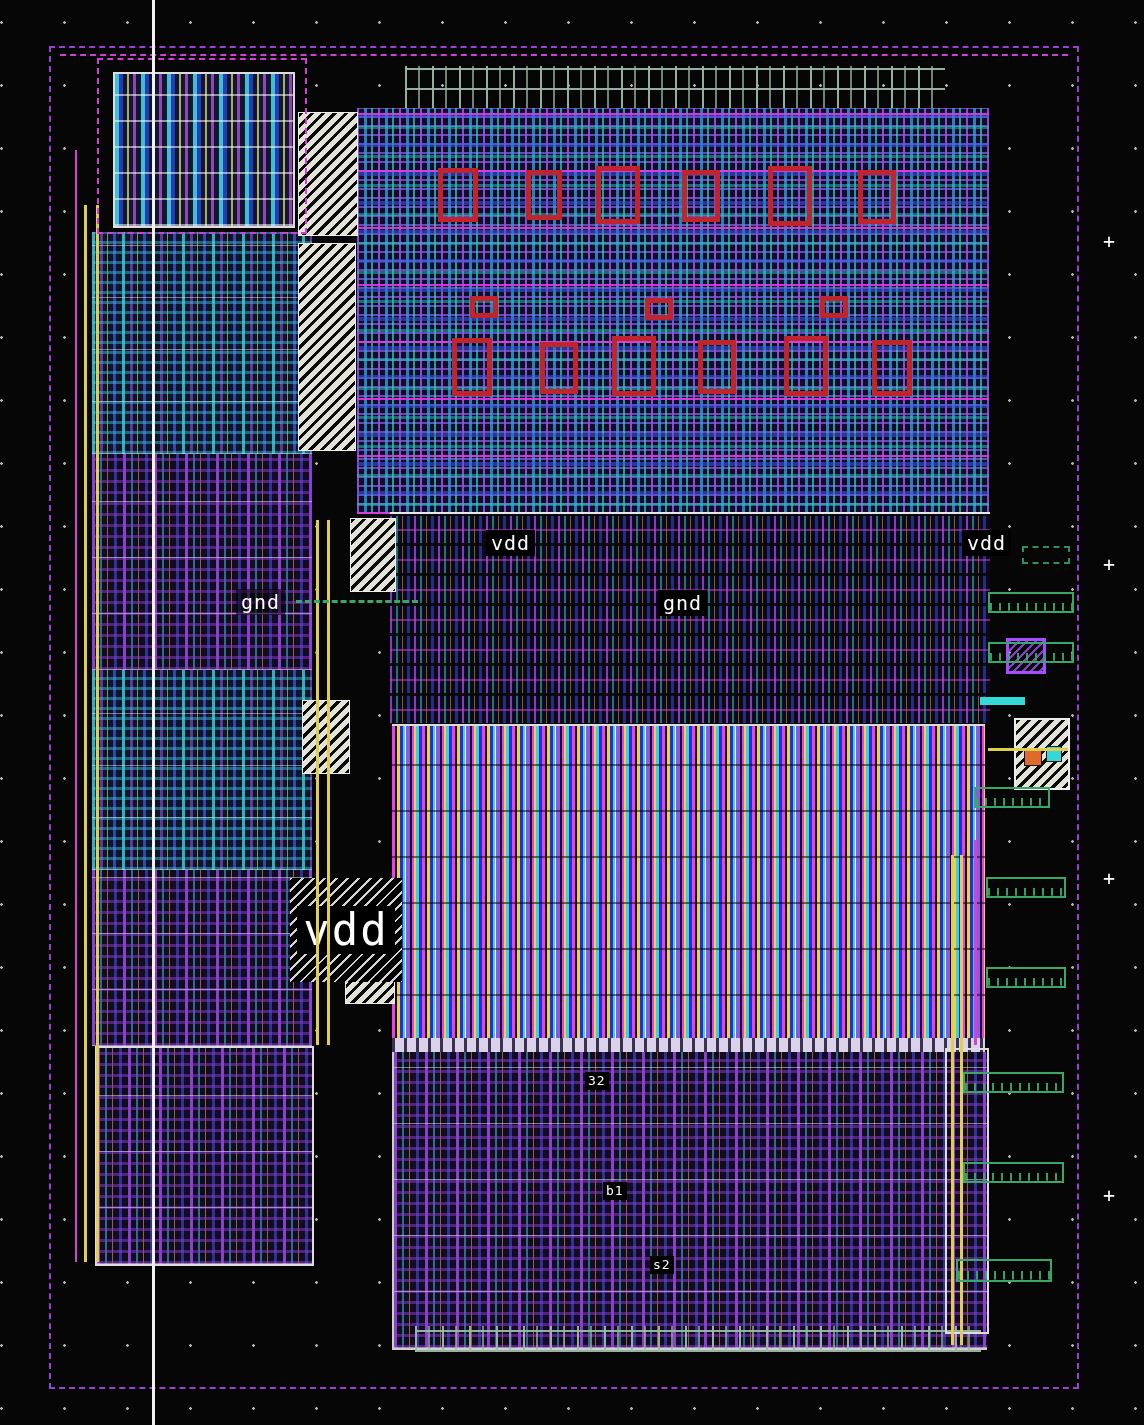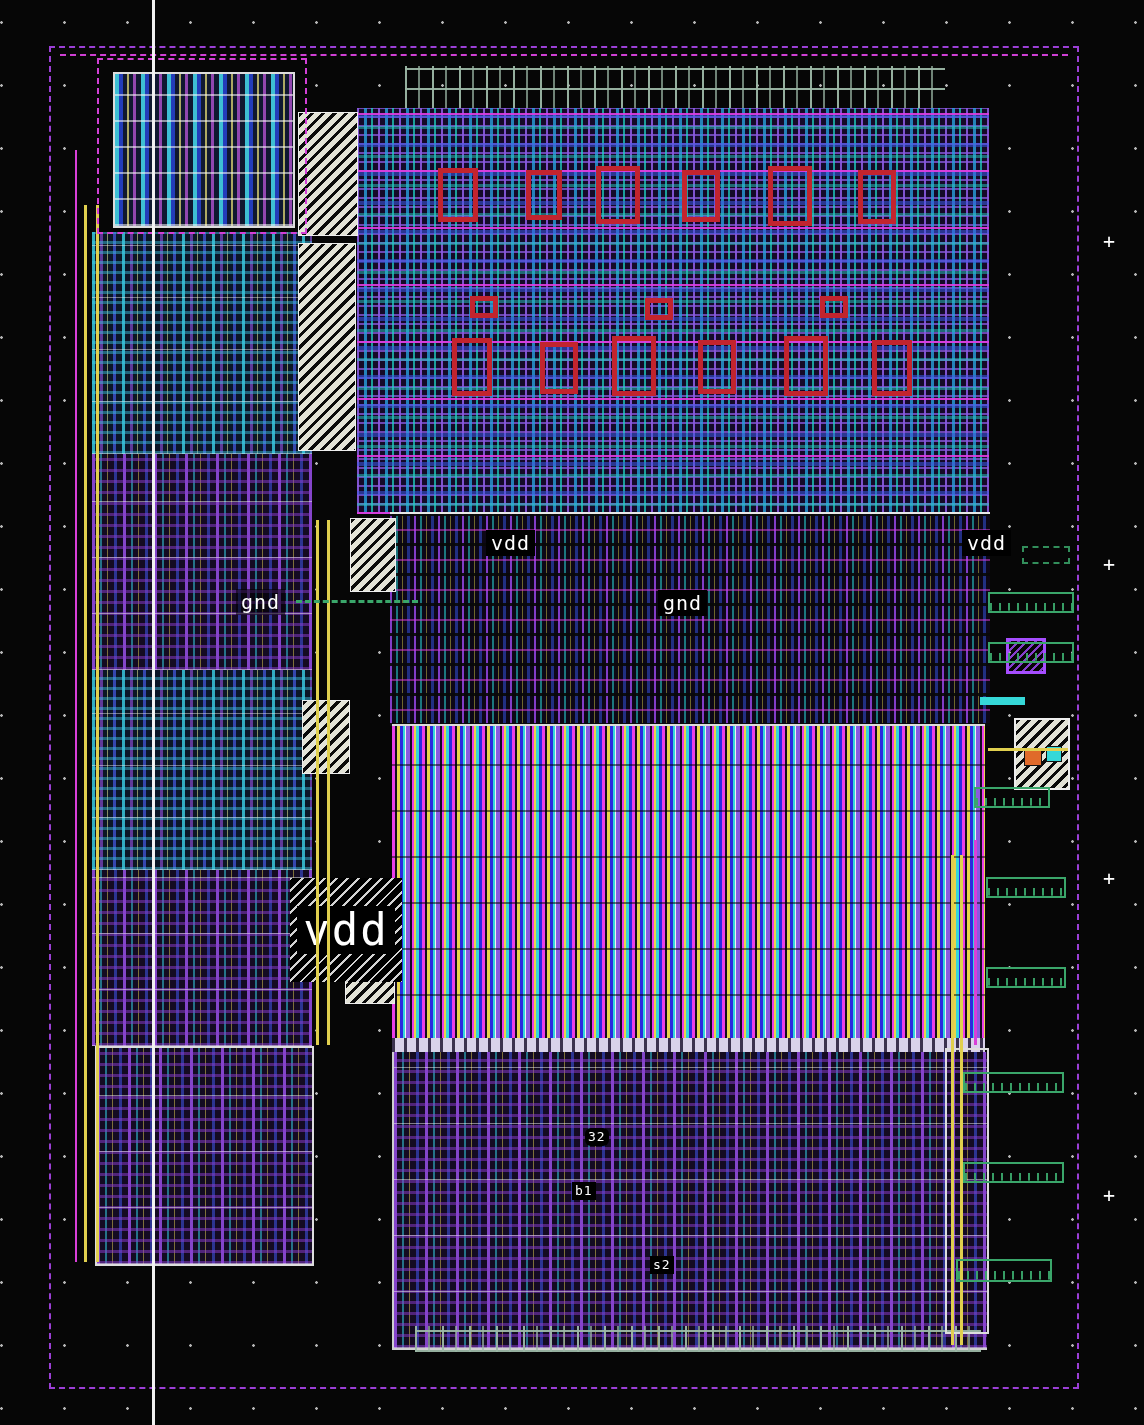--- a/index.html
+++ b/index.html
@@ -129,22 +129,22 @@
   <div class="abs" style="left:1022px;top:546px;width:44px;height:14px;border:2px dashed #3aa66a;opacity:.85;z-index:7;"></div>
   <div class="abs hline-green-dashed" style="left:296px;top:600px;width:122px;"></div>
 
   <div class="abs tex-stripes" style="left:392px;top:724px;width:593px;height:316px;z-index:3;"></div>
   <div class="abs" style="left:392px;top:1038px;width:593px;height:14px;z-index:4;background:#d9d2ea;background-image:repeating-linear-gradient(90deg, rgba(20,10,40,.8) 0 3px, transparent 3px 12px);"></div>
 
   <div class="abs tex-cells" style="left:392px;top:1052px;width:593px;height:296px;border-left:2px solid #cfcfcf;border-bottom:2px solid #cfcfcf;z-index:3;"></div>
   <div class="abs tex-comb" style="left:415px;top:1326px;width:566px;height:26px;z-index:4;"></div>
   <div class="abs" style="left:945px;top:1048px;width:40px;height:282px;border:2px solid #ddd;z-index:5;"></div>
 
-  <span class="abs chip-label small" style="left:585px;top:1128px;border-radius:6px;">32</span>
-  <span class="abs chip-label small" style="left:572px;top:1182px;">b1</span>
+  <span class="abs chip-label small" style="left:585px;top:1072px;">32</span>
+  <span class="abs chip-label small" style="left:603px;top:1182px;">b1</span>
   <span class="abs chip-label small" style="left:650px;top:1256px;font-size:13px;">s2</span>
 
   <div class="abs contact-purple" style="left:1006px;top:638px;width:34px;height:30px;"></div>
   <div class="abs" style="left:980px;top:697px;width:45px;height:8px;background:#35d8d8;z-index:7;"></div>
   <div class="abs hatch-bw" style="left:1014px;top:718px;width:52px;height:68px;border:2px solid #eee;z-index:6;">
     <div class="abs" style="left:8px;top:28px;width:16px;height:16px;background:#e06a2a;border:1px solid #111;"></div>
     <div class="abs" style="left:30px;top:26px;width:14px;height:14px;background:#35d8d8;border:1px solid #111;"></div>
   </div>
   <div class="abs" style="left:988px;top:748px;width:80px;height:3px;background:#e0cf4e;z-index:6;"></div>
   <div class="abs vline-yellow" style="left:951px;top:855px;height:490px;"></div>

